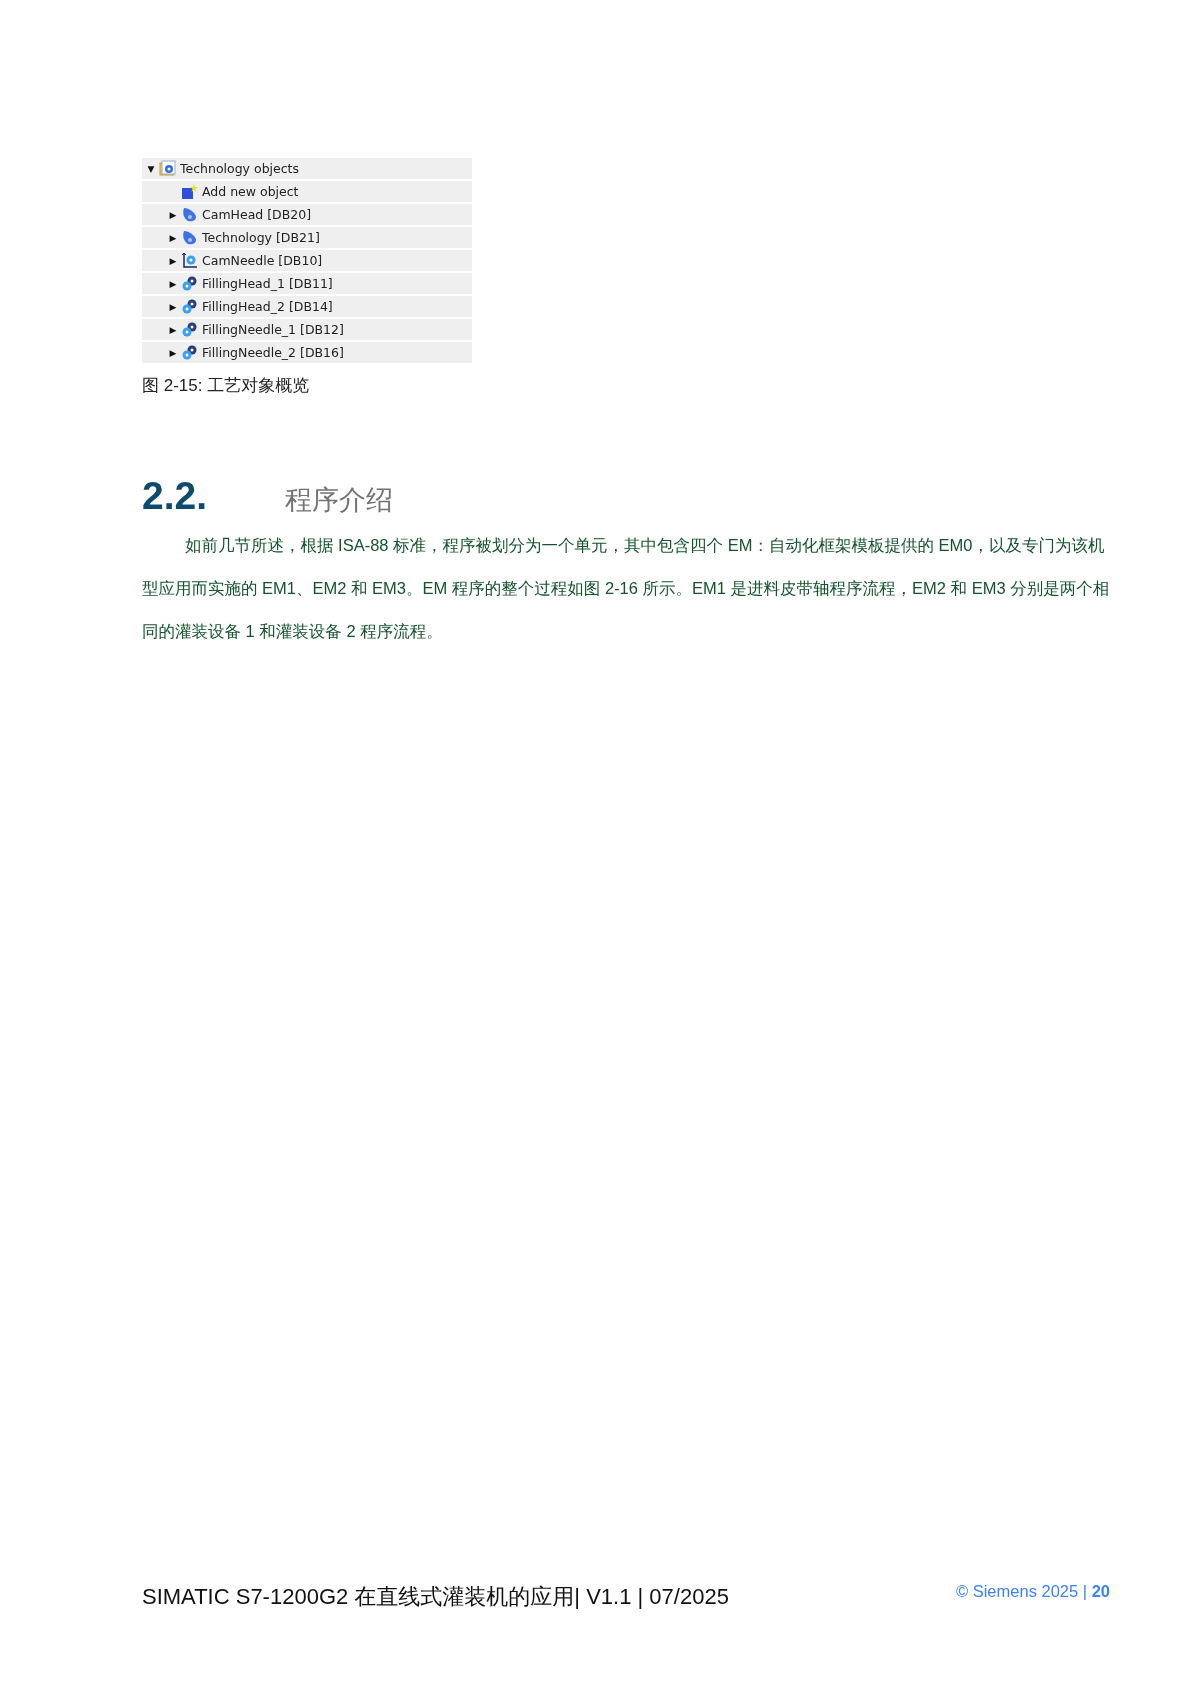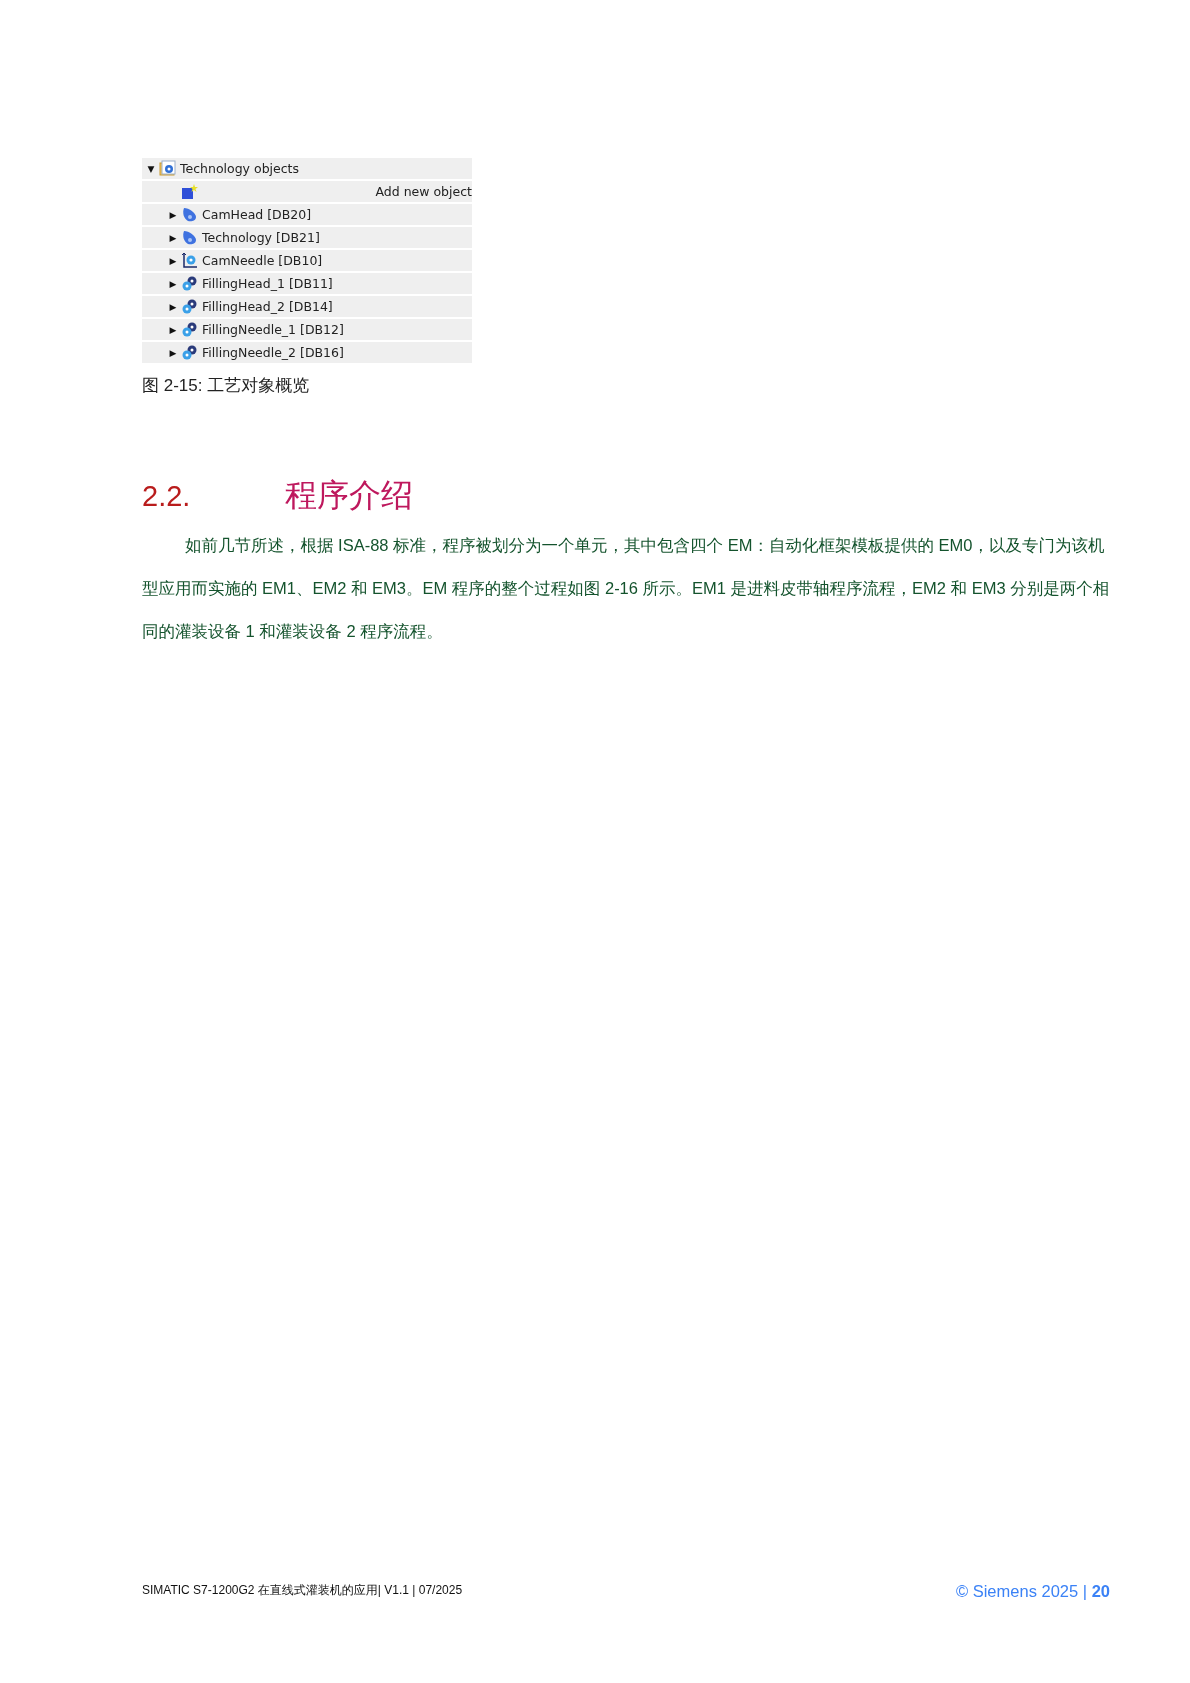--- a/index.html
+++ b/index.html
@@ -19,37 +19,37 @@
   }
   .tree-row:last-child { margin-bottom: 0; }
   .arrow {
     width: 14px; display: inline-flex; justify-content: center; align-items: center;
     font-size: 9px; color: #111;
   }
   .icon { width: 18px; height: 18px; display: inline-flex; align-items: center; justify-content: center; margin-right: 4px; }
   .icon svg { width: 17px; height: 17px; }
   .lvl0 { padding-left: 2px; }
   .lvl1 { padding-left: 24px; }
-  .lvl1.noarrow { padding-left: 38px; justify-content: space-between; }
+  .lvl1.noarrow { padding-left: 38px; }
   .caption {
     position: absolute; left: 142px; top: 374px;
     font-size: 17px; color: #222;
   }
   .h2 {
     position: absolute; left: 142px; top: 474px; display: flex; align-items: baseline;
   }
-  .h2 .num { font-weight: normal; font-size: 29px; width: 143px; color: #b91c1c; }
-  .h2 .title { font-size: 32px; color: #be185d; }
+  .h2 .num { font-weight: bold; font-size: 39px; width: 143px; color: #0c4a6e; }
+  .h2 .title { font-size: 27px; color: #737373; }
   .para {
     position: absolute; left: 142px; top: 524px; width: 968px;
     font-size: 16.5px; line-height: 43px; color: #14532d;
   }
   .para p { margin: 0; text-indent: 43px; }
   .footer-left {
-    position: absolute; left: 142px; top: 1582px; font-size: 12px; color: #111;
+    position: absolute; left: 142px; top: 1582px; font-size: 22px; color: #111;
   }
   .footer-right {
     position: absolute; right: 80px; top: 1582px; font-size: 16.5px; color: #3b82f6;
   }
   .footer-right b { font-weight: bold; }
 </style>
 </head>
 <body>
 
 <div class="tree">

